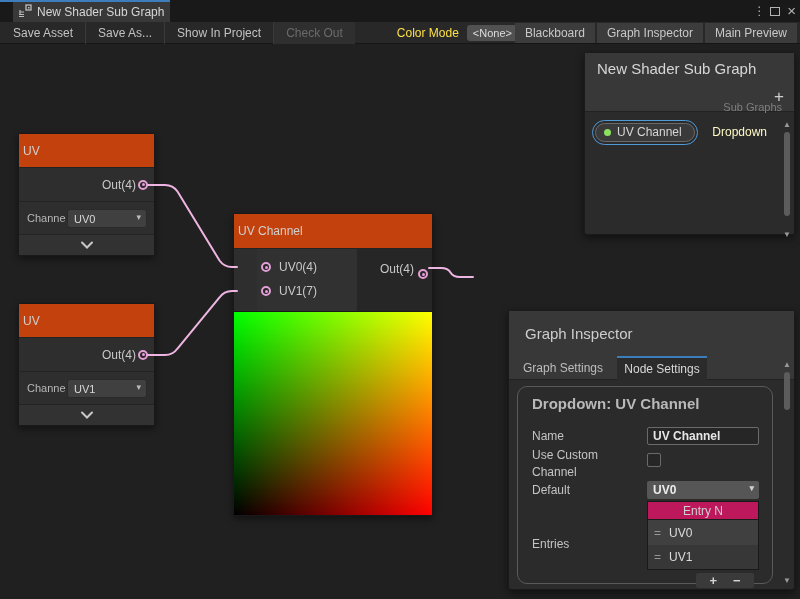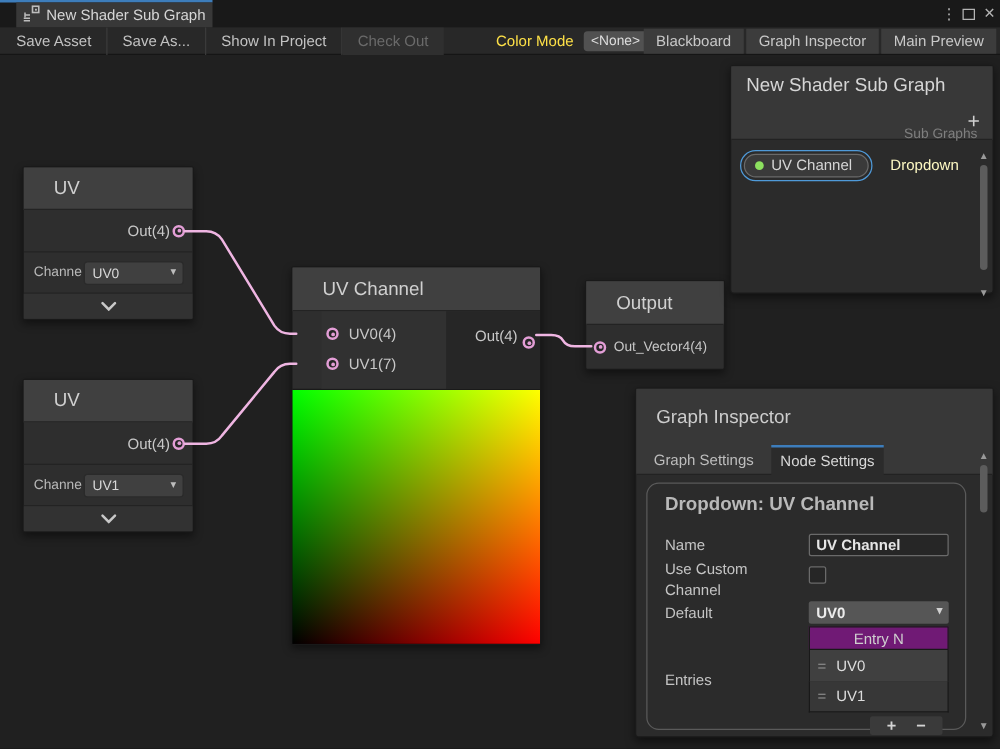--- a/index.html
+++ b/index.html
@@ -30,22 +30,22 @@
   .tb-dropdown { position:relative; width:98px; height:16px; background:#515151; border-radius:3px;
                  display:flex; align-items:center; padding:0 16px 0 6px; color:#dedede; font-size:11px; }
   .tb-dropdown .arrow { position:absolute; right:5px; top:1px; font-size:9px; color:#cfcfcf; }
   .tb-right { position:absolute; right:3px; top:1px; height:20px; display:flex; gap:2px;padding-left:32px; }
   .panel-toggle { height:20px; background:#3c3c3c; display:flex; align-items:center; padding:0 10px; color:#c8c8c8; }
   
   .canvas { position:absolute; left:0; top:44px; width:800px; height:555px; background:#202020; }
   
   .node { position:absolute; background:#2e2e2e; border:1px solid #191919; border-radius:2px;
           box-shadow:0 3px 7px rgba(0,0,0,.45); }
-  .node-title { height:34px; display:flex; align-items:center; padding:0 24px; background:#404040;
-                color:#d0d0d0; font-size:15px; border-bottom:1px solid #232323; }
+  .node-title { height:34px; display:flex; align-items:center; padding:0 4px; background:#c2410c;
+                color:#d0d0d0; font-size:12px; border-bottom:1px solid #232323; }
   .row { position:relative; display:flex; align-items:center; }
   .out-row { height:34px; justify-content:flex-end; padding-right:18px; border-bottom:1px solid #232323; }
   .ctrl-row { height:33px; padding-left:8px; border-bottom:1px solid #232323; }
   .ctrl-row .lbl { font-size:11px; color:#b8b8b8; }
   .mini-dd { position:absolute; left:48px; top:7px; width:80px; height:19px; background:#404040;
              border:1px solid #2a2a2a; border-radius:3px; display:flex; align-items:center;
              padding:0 16px 0 6px; font-size:11px; color:#d8d8d8; }
   .mini-dd .arrow { position:absolute; right:5px; top:2px; font-size:9px; color:#bdbdbd; }
   .collapse-row { height:20px; justify-content:center; background:#323232; }
   .port { width:10px; height:10px; border:2px solid #e39ed6; border-radius:50%;
@@ -96,21 +96,21 @@
   .gi-box-title { position:absolute; left:14px; top:8px; font-size:15px; font-weight:bold; color:#b9b9b9; }
   .f-label { position:absolute; left:14px; color:#c4c4c4; }
   .text-field { position:absolute; left:129px; top:40px; width:112px; height:18px; background:#262626;
                 border:1px solid #6a6a6a; border-radius:2px; color:#e6e6e6; font-weight:bold; font-size:12px;
                 padding:0 5px; font-family:"Liberation Sans", sans-serif; }
   .checkbox { position:absolute; left:129px; top:66px; width:14px; height:14px; background:#262626;
               border:1px solid #6a6a6a; border-radius:2px; }
   .enum-dd { position:absolute; left:129px; top:94px; width:112px; height:18px; background:#565656; border-radius:2px;
              display:flex; align-items:center; padding:0 16px 0 6px; color:#ececec; font-weight:bold; }
   .enum-dd .arrow { position:absolute; right:5px; top:2px; font-size:9px; color:#d0d0d0; }
-  .entry-header { position:absolute; left:129px; top:114px; width:112px; height:19px; background:#701a75;
+  .entry-header { position:absolute; left:129px; top:114px; width:112px; height:19px; background:#be185d;
                   border:1px solid #191919; display:flex; align-items:center; justify-content:center; color:#cfcfcf; }
   .entry-row { position:absolute; left:129px; width:112px; height:25px; display:flex; align-items:center;
                gap:8px; padding-left:6px; color:#dcdcdc; border-left:1px solid #191919; border-right:1px solid #191919; }
   .entry-row .handle { color:#969696; }
   .list-footer { position:absolute; left:178px; top:186px; width:58px; height:15px; background:#3a3a3a; border-radius:2px;
                  display:flex; align-items:center; justify-content:center; gap:16px; }
   .list-footer span { color:#d4d4d4; font-weight:bold; font-size:13px; line-height:13px; }
 </style>
 </head>
 <body>
@@ -216,27 +216,20 @@
       <div class="io-out">
         <div class="row" style="height:100%; justify-content:flex-end; padding-right:18px;">
           <span style="align-self:flex-start; margin-top:13px;">Out(4)</span>
           <span class="port abs-r" style="top:20px; transform:none;"></span>
         </div>
       </div>
     </div>
     <div class="preview"></div>
   </div>
 
-  <div class="node" style="left:468px; top:224px; width:112px;">
-    <div class="node-title" style="height:35px;">Output</div>
-    <div class="row" style="height:35px; padding-left:22px; font-size:11px;">
-      <span class="port abs-l2"></span>
-      <span>Out_Vector4(4)</span>
-    </div>
-  </div>
 
   <svg class="wires">
     <path d="M148 185 L165 185 Q173 185 177.5 191.5 L219.5 260.5 Q224 267 232 267 L237 267" stroke="#efb5e2" stroke-width="2" fill="none" stroke-linecap="round"></path>
     <path d="M148 355 L165 355 Q173 355 177.5 348.5 L219.5 297.5 Q224 291 232 291 L237 291" stroke="#efb5e2" stroke-width="2" fill="none" stroke-linecap="round"></path>
     <path d="M429 268 L441 268 Q448 268 450.5 272.5 Q453 277 460 277 L473 277" stroke="#efb5e2" stroke-width="2" fill="none" stroke-linecap="round"></path>
   </svg>
 
   <div class="blackboard">
     <div class="bb-header">
       <div class="bb-title">New Shader Sub Graph</div>

